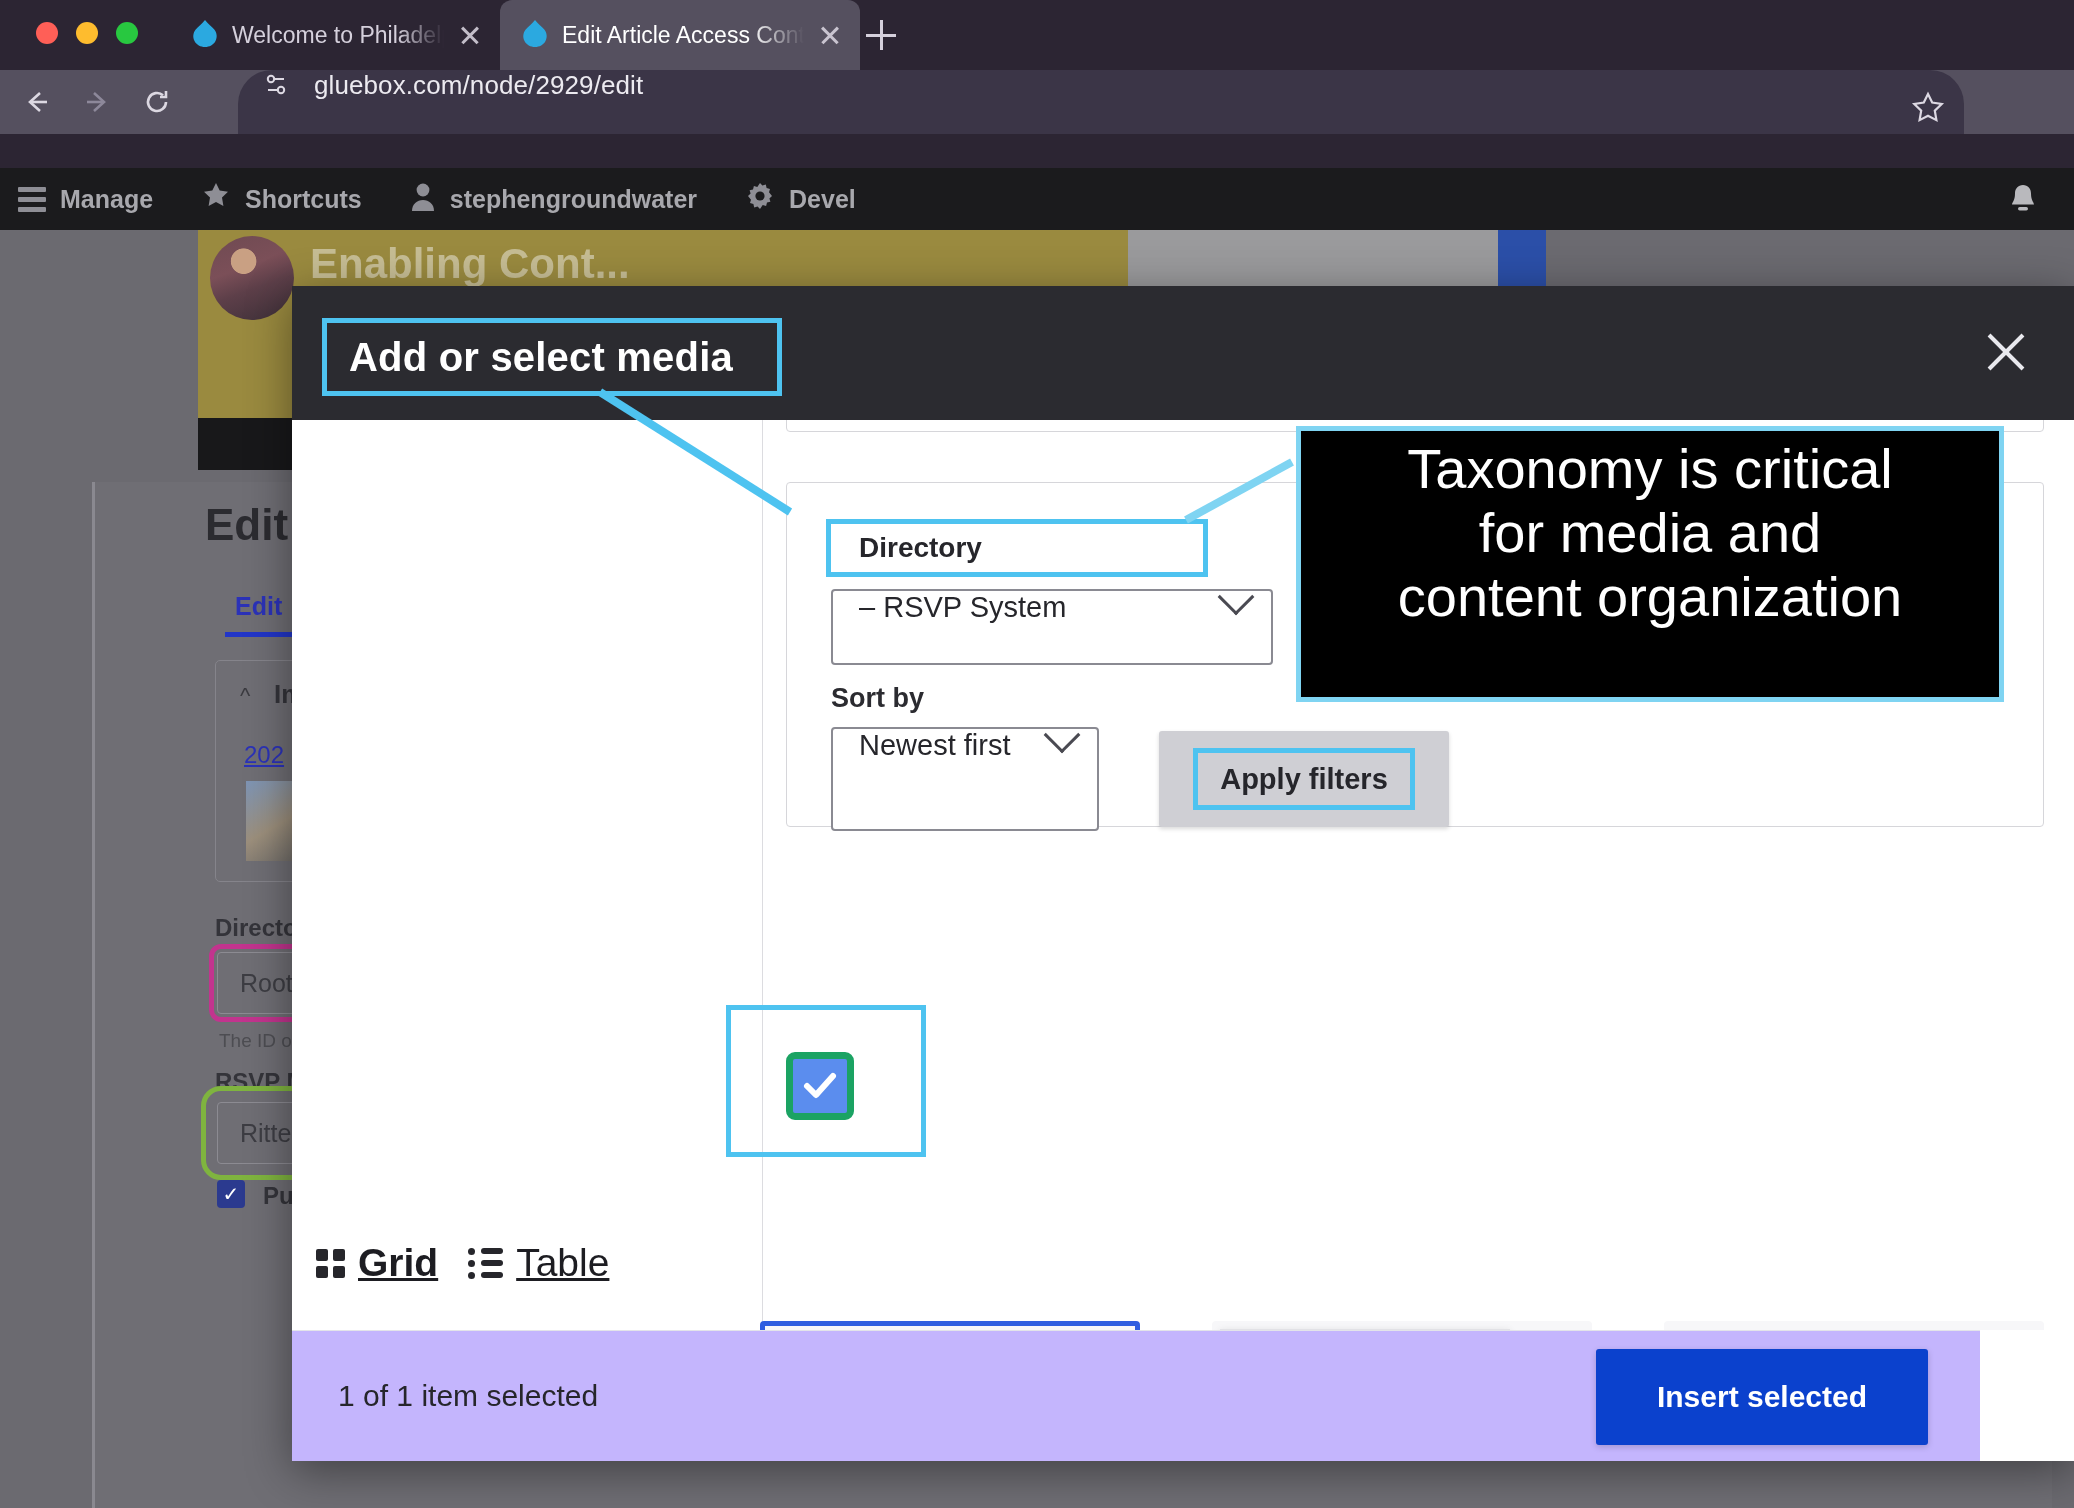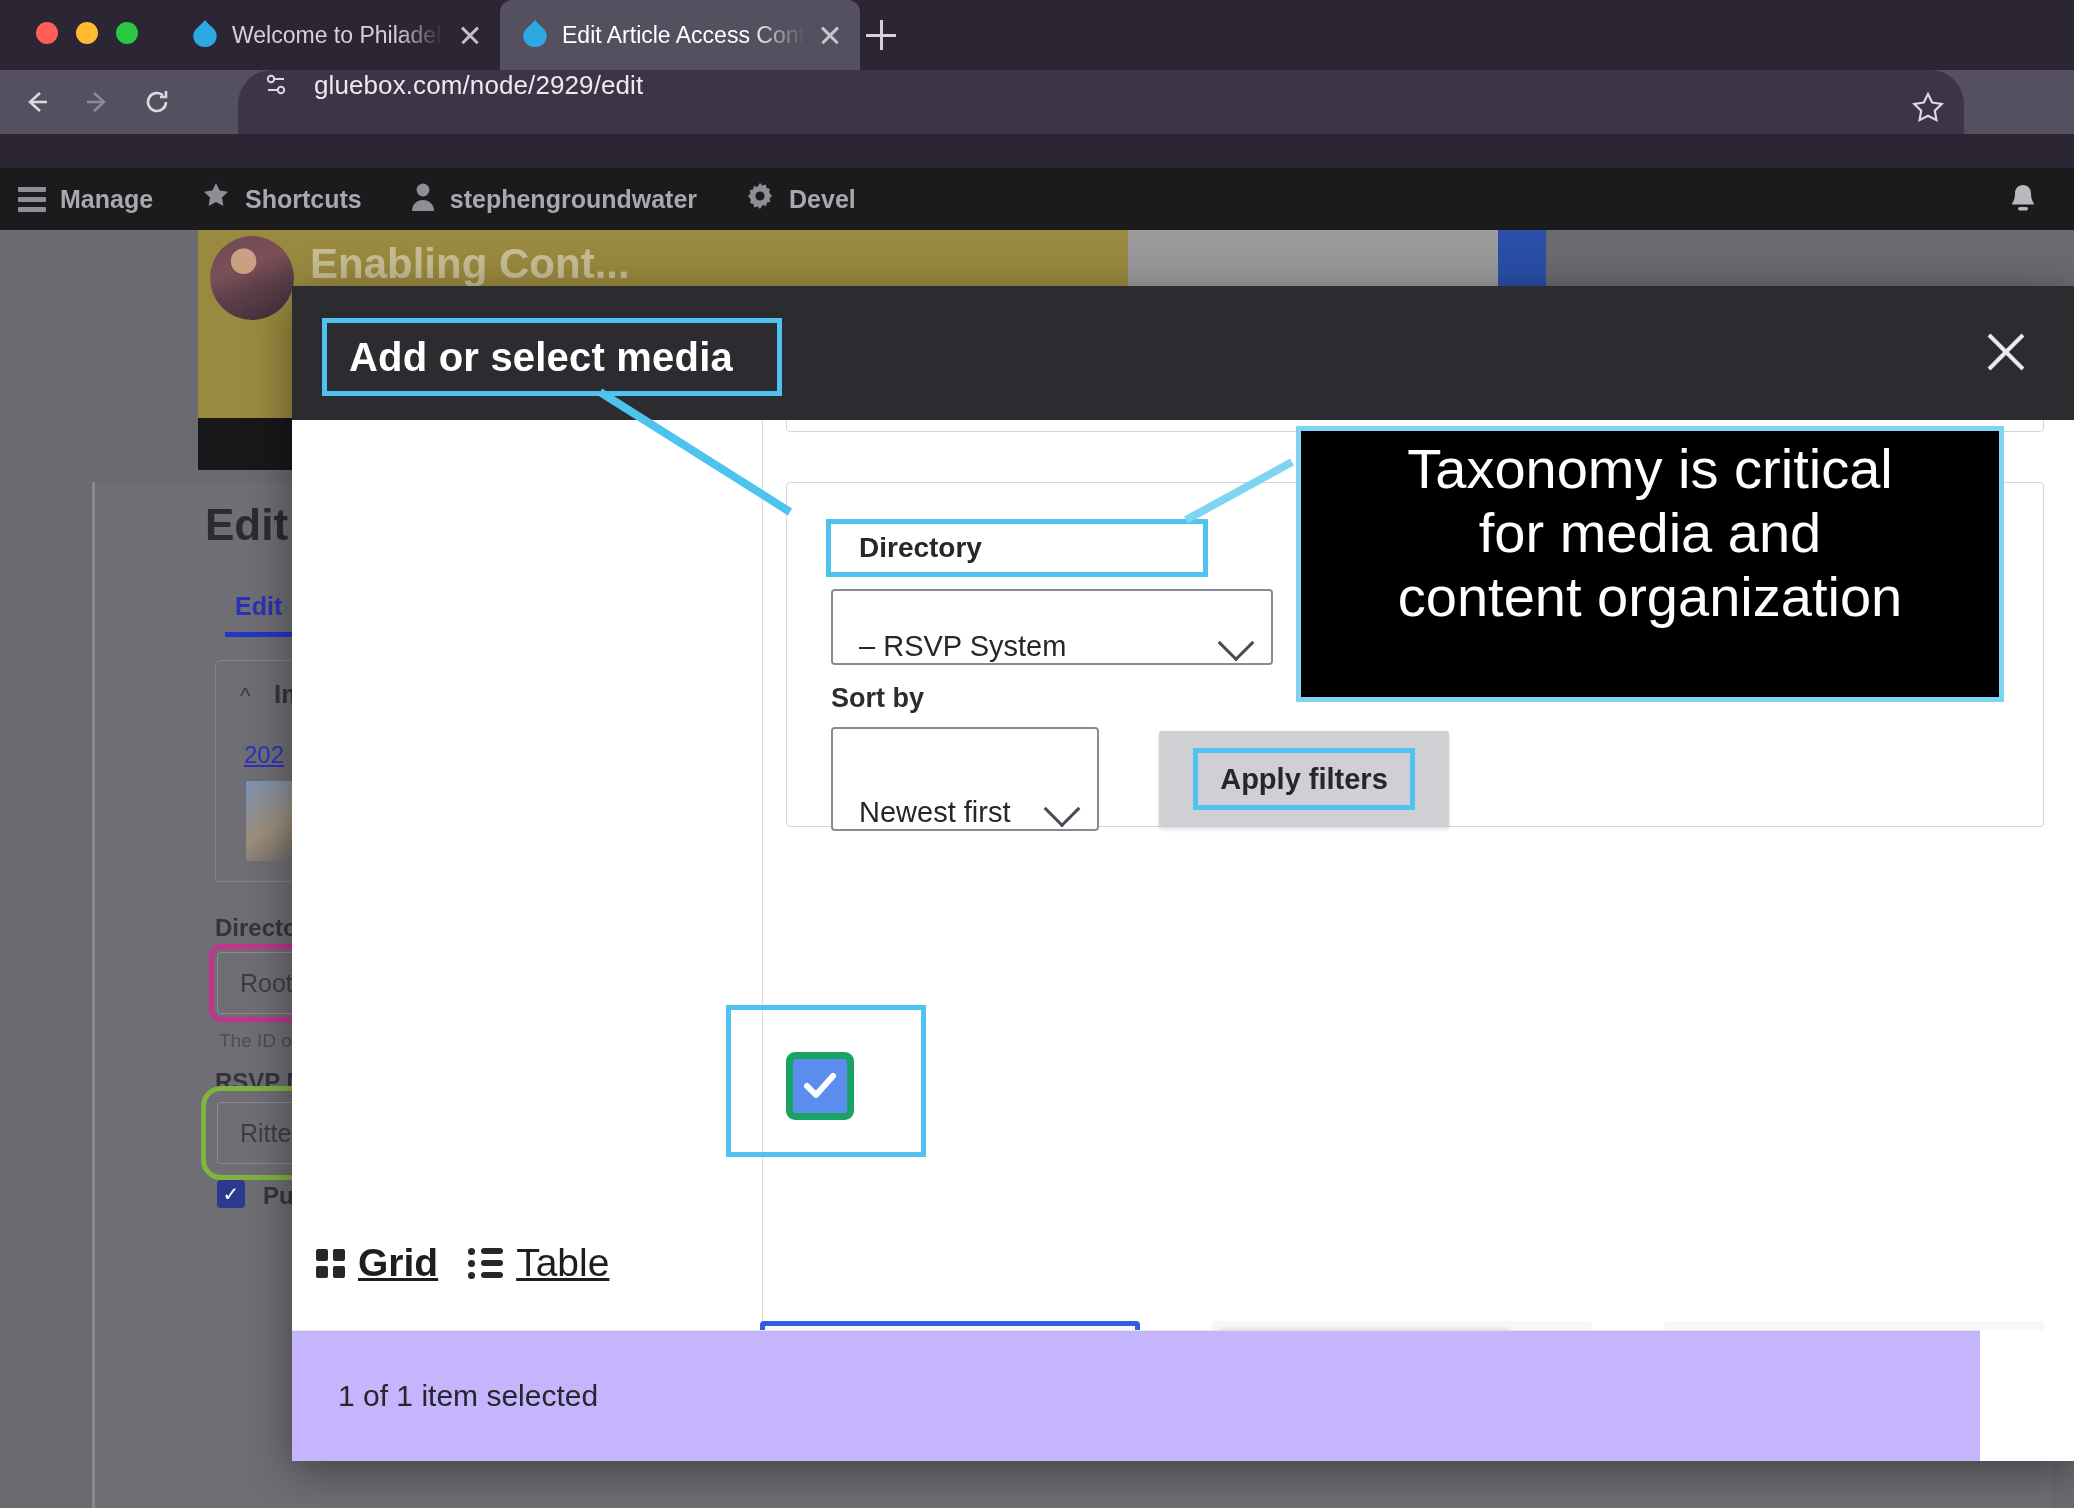--- a/index.html
+++ b/index.html
@@ -209,21 +209,21 @@
   .field-label {
     position: absolute; font-size: 27px; font-weight: 700; color: #2b2b30;
   }
   .dir-label-box {
     position: absolute; left: 39px; top: 36px; width: 382px; height: 58px;
     border: 5px solid #4ec3f0; display: flex; align-items: center; padding-left: 28px;
   }
   .dir-label-box span { font-size: 28px; font-weight: 700; color: #26262b; }
   .select-box {
     position: absolute; border: 2px solid #8a8a92; border-radius: 4px; background: #fff;
-    display: flex; align-items: flex-end; justify-content: space-between;
+    display: flex; align-items: flex-start; justify-content: space-between;
     padding: 0 22px 0 26px; font-size: 29px; color: #26262b;
   }
   #directory-select { left: 44px; top: 106px; width: 442px; height: 76px; }
   #sort-select { left: 44px; top: 244px; width: 268px; height: 104px; font-size: 29px; }
   .chev {
     width: 26px; height: 26px; border-right: 3px solid #4a4a52; border-bottom: 3px solid #4a4a52;
     transform: rotate(45deg) translate(-5px,-5px);
   }
   .sortby-label { left: 44px; top: 200px; }
   .apply-wrap {
@@ -549,20 +549,23 @@
 
       <div class="media-card card3">
         
         
       </div>
     </div>
   </div>
 
   <div class="modal-footer">
     <div class="footer-status">1 of 1 item selected</div>
+    <div class="insert-btn">
+      <span>Insert selected</span>
+    </div>
   </div>
 </div>
 
 <div class="sel-outline"></div>
 <div class="sel-check">
   <svg width="40" height="40" viewBox="0 0 40 40">
       <path d="M7 20 L16 29 L33 10" stroke="#fff" stroke-width="6" fill="none" stroke-linecap="round" stroke-linejoin="round"></path>
     </svg>
 </div>
 

